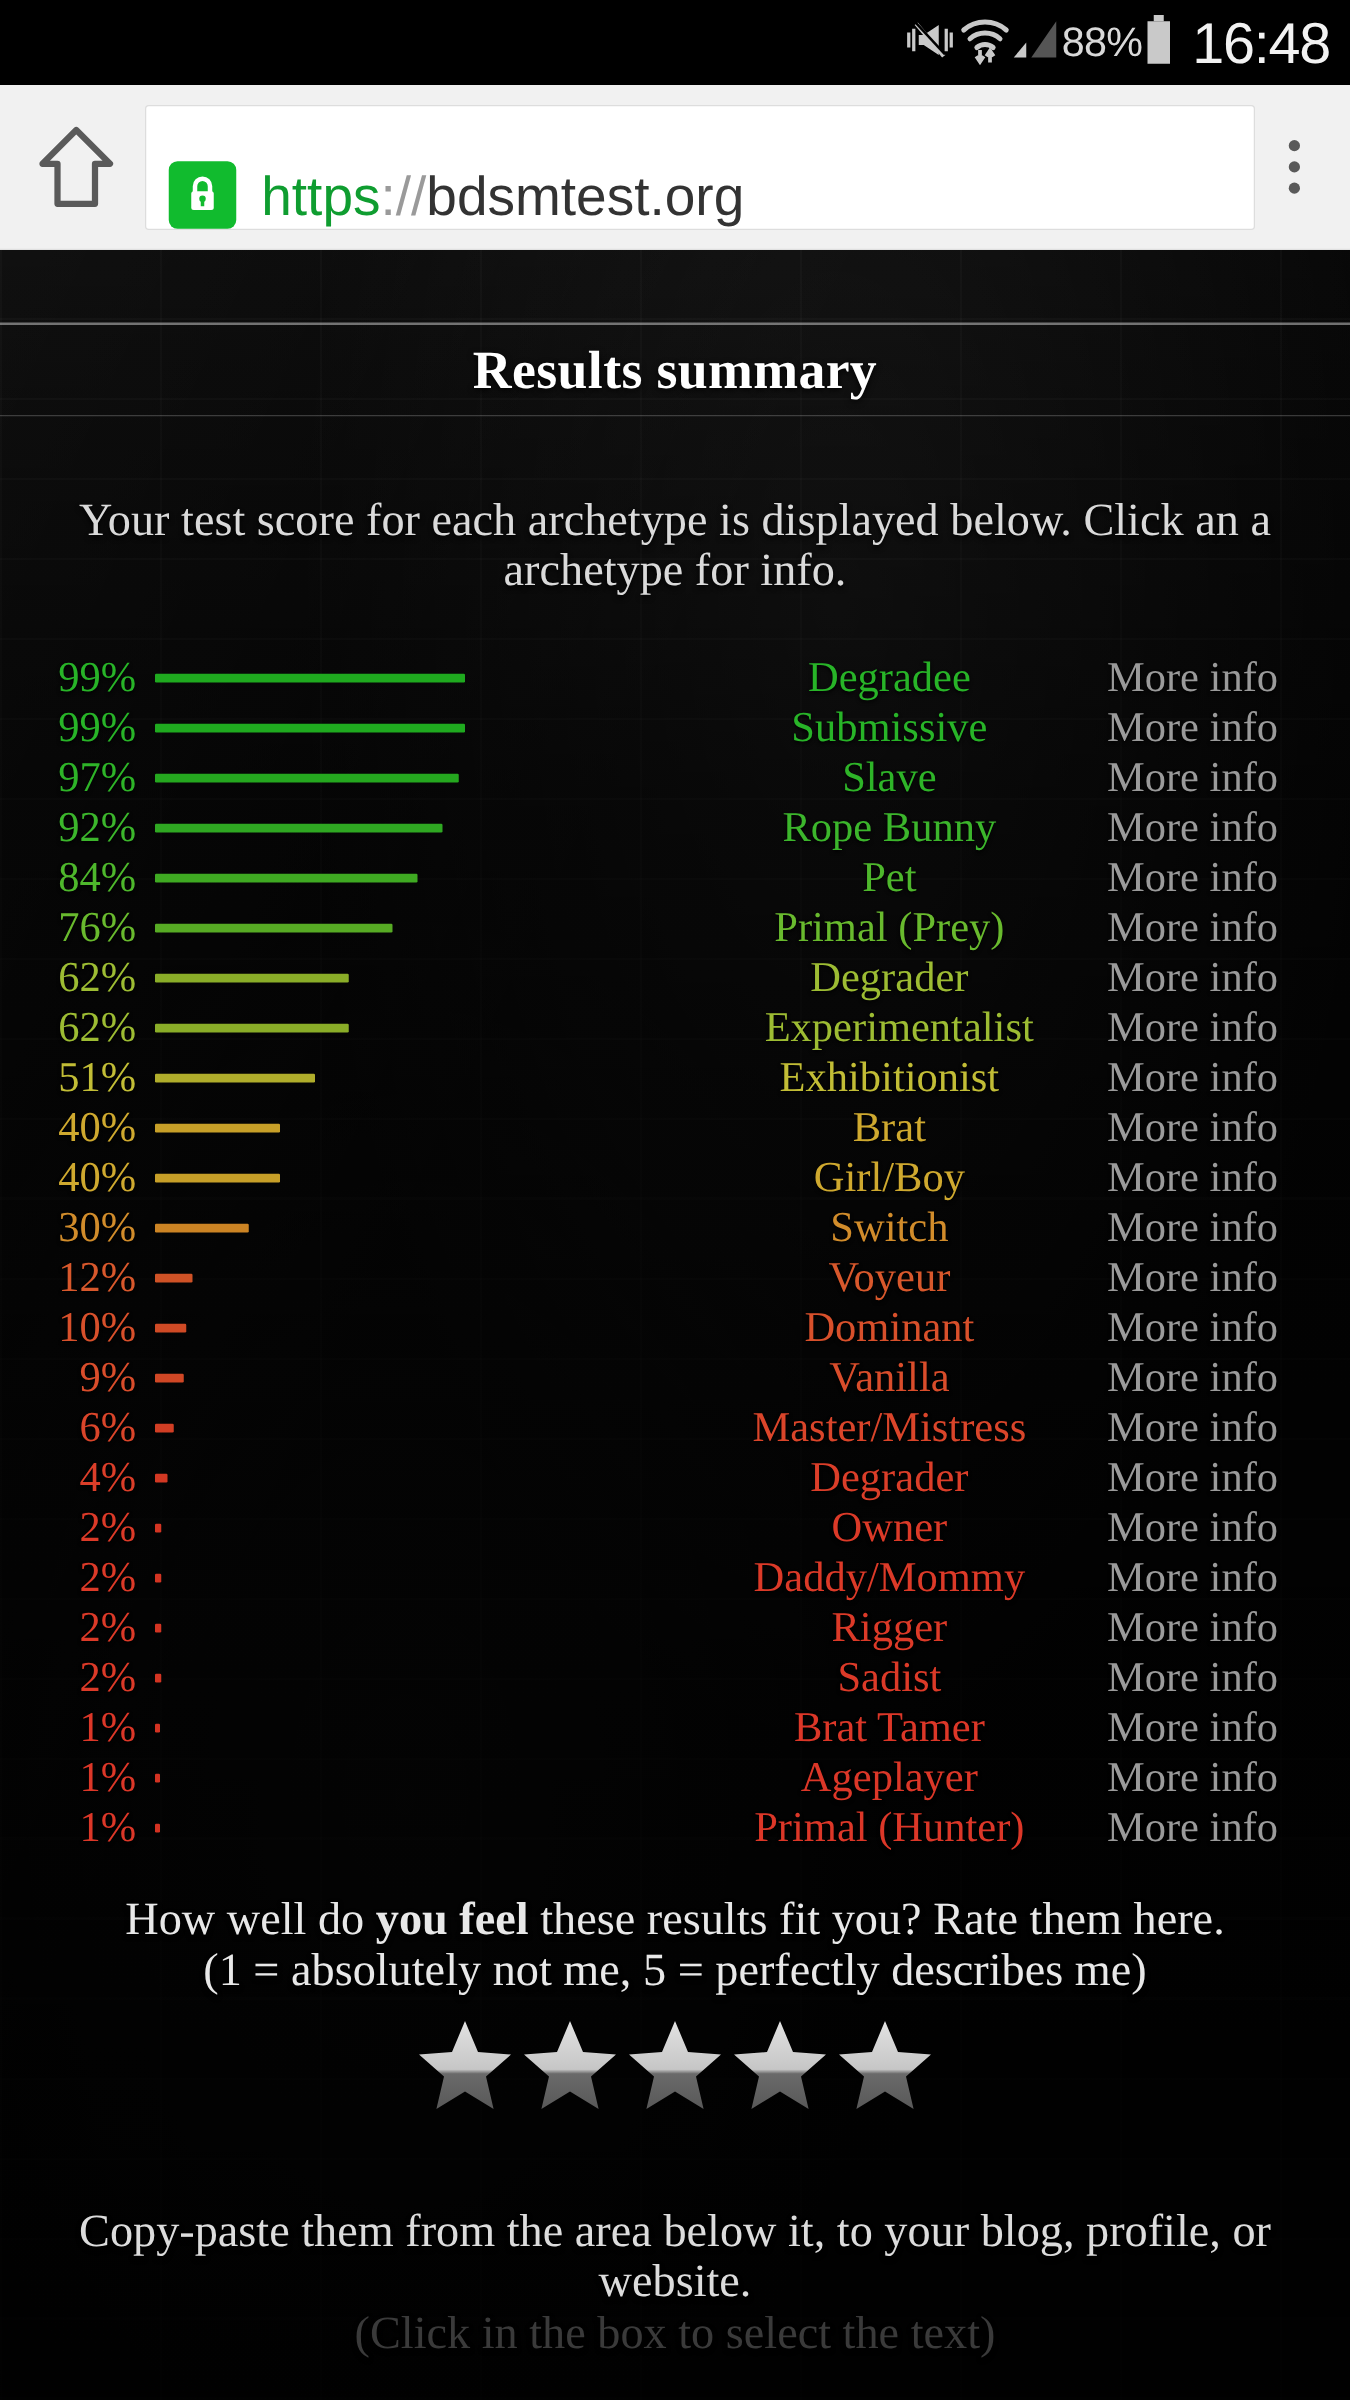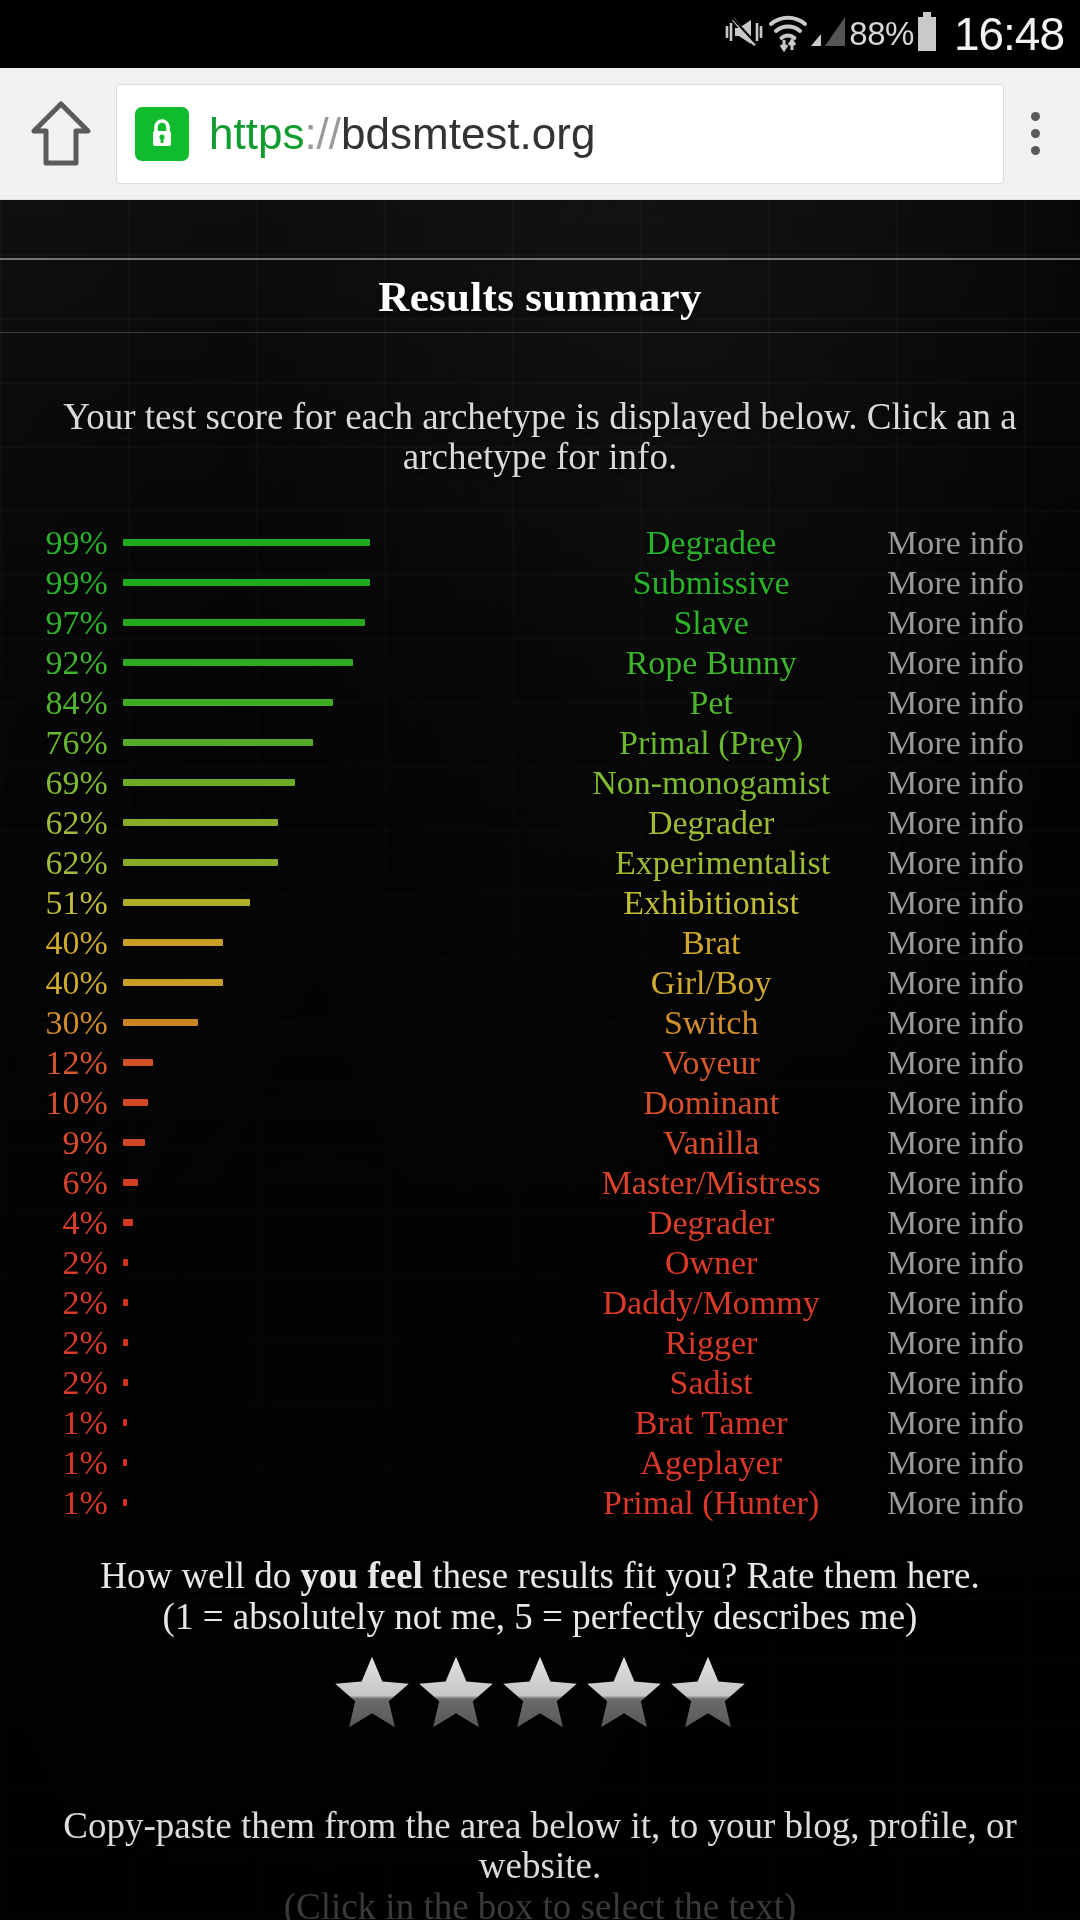--- a/index.html
+++ b/index.html
@@ -53,21 +53,21 @@
     flex: none;
   }
   #urlbar {
     flex: 1;
     height: 100px;
     margin-left: 12px;
     background: #ffffff;
     border: 1px solid #dddddd;
     border-radius: 3px;
     display: flex;
-    align-items: center;
+    align-items: flex-end;
     padding: 0 10px 0 18px;
     box-sizing: border-box;
   }
   #lock-badge {
     width: 54px; height: 54px;
     background: #11bb2e;
     border-radius: 7px;
     flex: none;
     display: flex; align-items: center; justify-content: center;
   }
@@ -328,30 +328,20 @@
           <td class="c-more">More info</td>
         </tr>
         <tr>
           <td class="c-pct" style="color: rgb(105, 186, 46);">76%</td>
           <td class="c-bar">
             <div class="barwrap">
               <div class="bar" style="width: 190px; background: rgb(87, 171, 36);"></div>
             </div>
           </td>
           <td class="c-name" style="color: rgb(105, 186, 46);">Primal (Prey)</td>
-          <td class="c-more">More info</td>
-        </tr>
-        <tr>
-          <td class="c-pct" style="color: rgb(128, 187, 49);">69%</td>
-          <td class="c-bar">
-            <div class="barwrap">
-              <div class="bar" style="width: 172.5px; background: rgb(108, 172, 38);"></div>
-            </div>
-          </td>
-          <td class="c-name" style="color: rgb(128, 187, 49);">Non-monogamist</td>
           <td class="c-more">More info</td>
         </tr>
         <tr>
           <td class="c-pct" style="color: rgb(157, 188, 51);">62%</td>
           <td class="c-bar">
             <div class="barwrap">
               <div class="bar" style="width: 155px; background: rgb(138, 173, 40);"></div>
             </div>
           </td>
           <td class="c-name" style="color: rgb(157, 188, 51);">Degrader</td>

